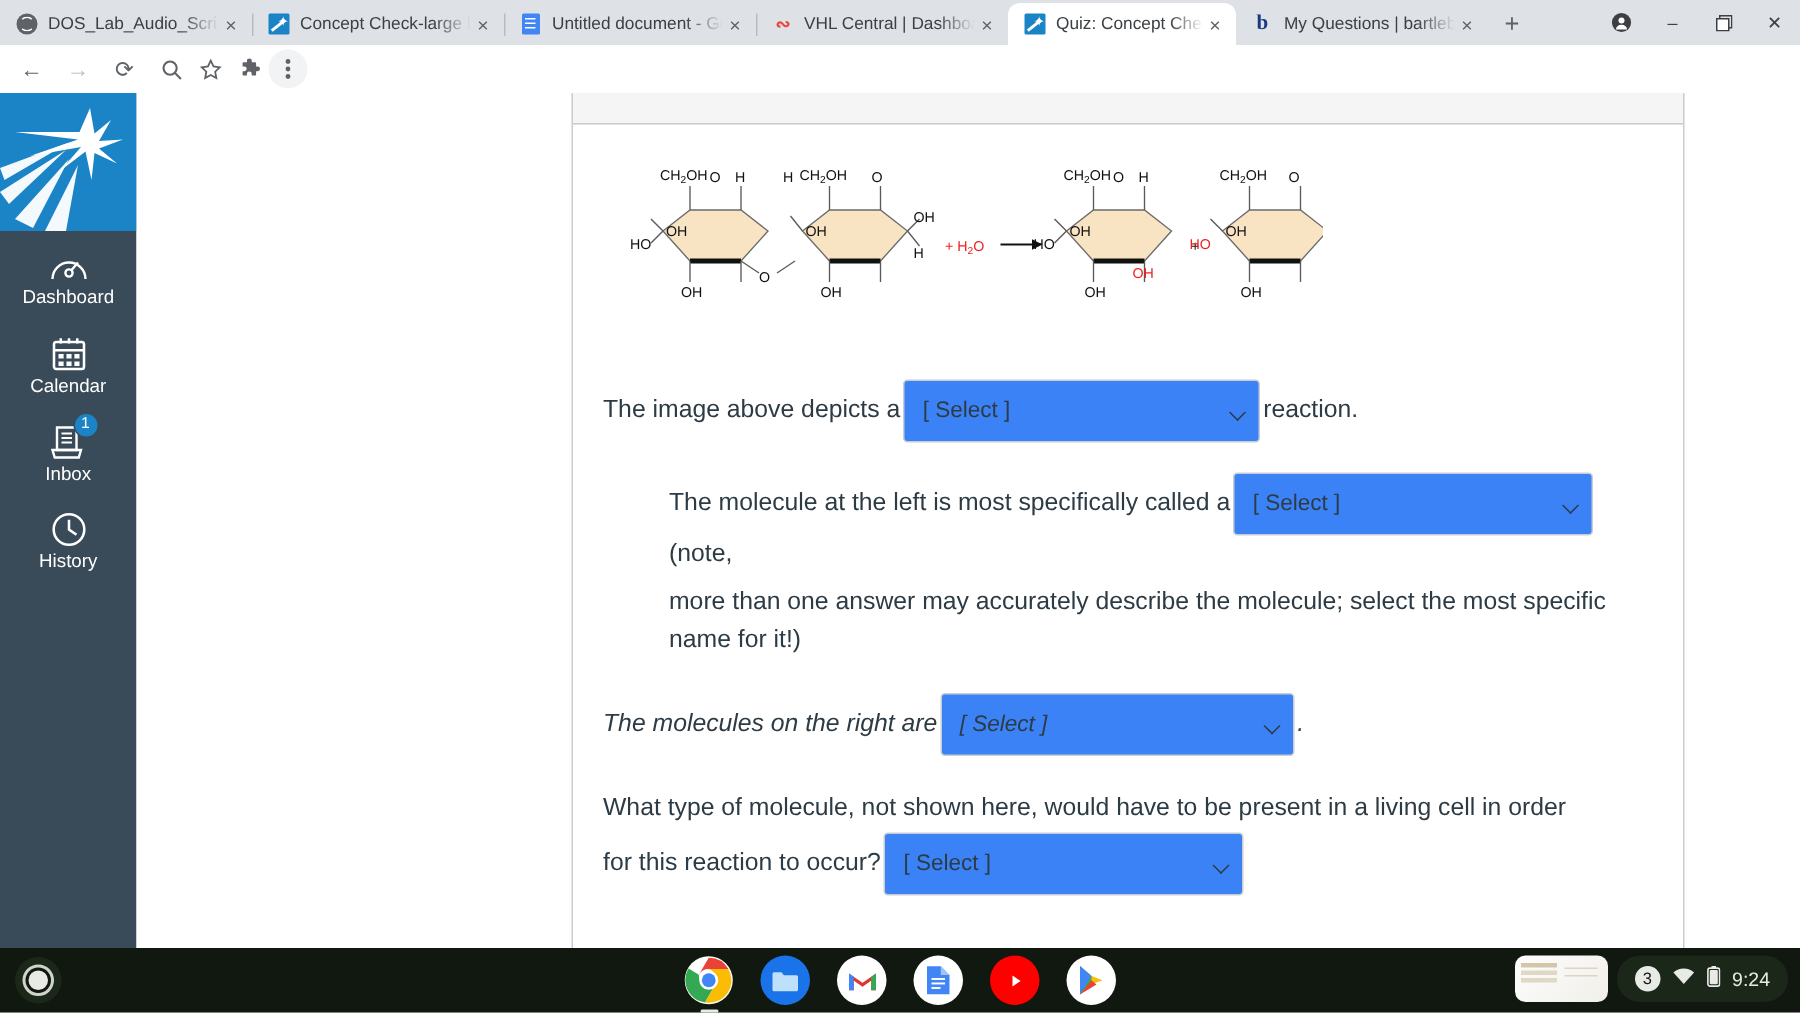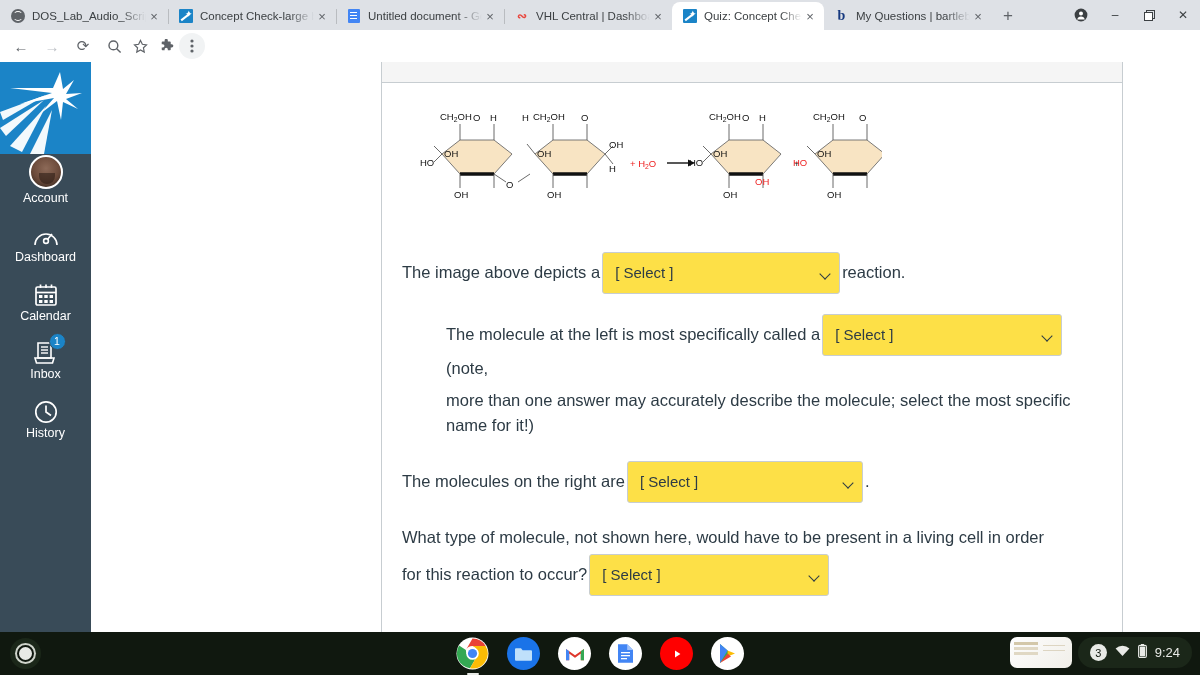--- a/index.html
+++ b/index.html
@@ -165,21 +165,21 @@
 
   
   .qtext {
     font-size: 16.5px; color: #2d3b45; line-height: 1.55;
     margin-top: 8px;
   }
   .qline { display: flex; flex-wrap: wrap; align-items: center; }
   .sel {
     display: inline-block;
     border: 1px solid #c7cdd1; border-radius: 3px;
-    background: #fde047;
+    background: #3b82f6;
     height: 42px; line-height: 40px;
     padding: 0 26px 0 12px;
     font-size: 15px; color: #2d3b45;
     position: relative; vertical-align: middle;
     margin: 0 2px;
   }
   .sel::after {
     content: ""; position: absolute; right: 10px; top: 17px;
     width: 7px; height: 7px;
     border-right: 1.6px solid #2d3b45; border-bottom: 1.6px solid #2d3b45;
@@ -361,26 +361,20 @@
           <g fill="#ffffff">
             <path d="M60 10 L63 27 L74 18 L66 32 L82 31 L66 37 L78 47 L63 40 L61 58 L57 39 L40 52 L54 36 L20 42 L52 31 L10 26 L53 26 Z"></path>
             <path d="M0 50 L46 33 L3 58 Z" opacity="0.95"></path>
             <path d="M0 66 L44 38 L6 74 Z" opacity="0.95"></path>
             <path d="M10 84 L46 44 L22 90 Z" opacity="0.95"></path>
             <path d="M30 92 L52 48 L44 92 Z" opacity="0.95"></path>
           </g>
         </svg>
       </div>
 
-      <div class="navitem">
-        <span class="navicon">
-            <span class="avatar"></span>
-          </span>
-        <span>Account</span>
-      </div>
 
       <div class="navitem">
         <span class="navicon">
           <svg width="26" height="22" viewBox="0 0 26 22">
               <path d="M2 19a11 11 0 1122 0" fill="none" stroke="#fff" stroke-width="1.6"></path>
               <circle cx="13" cy="15" r="2.4" fill="none" stroke="#fff" stroke-width="1.6"></circle>
               <line x1="14.6" y1="13.2" x2="19" y2="8" stroke="#fff" stroke-width="1.6"></line>
             </svg>
         </span>
         <span>Dashboard</span>
@@ -548,21 +542,21 @@
 
           <div class="qtext" style="margin-top:20px;margin-left:44px;">
             <div class="qline">
               <span>The molecule at the left is most specifically called a</span>
               <span class="sel sel-2">[ Select ]</span>
               <span>(note,</span>
             </div>
             <div style="max-width:660px; margin-top:6px;">more than one answer may accurately describe the molecule; select the most specific name for it!)</div>
           </div>
 
-          <div class="qtext qline" style="margin-top:22px;">
+          <div class="qtext qline" style="margin-top:22px;font-style:italic;">
             <span>The molecules on the right are</span>
             <span class="sel sel-3">[ Select ]</span>
             <span>.</span>
           </div>
 
           <div class="qtext" style="margin-top:22px;">
             <div style="max-width:690px;">What type of molecule, not shown here, would have to be present in a living cell in order</div>
             <div class="qline" style="margin-top:4px;">
               <span>for this reaction to occur?</span>
               <span class="sel sel-4">[ Select ]</span>

